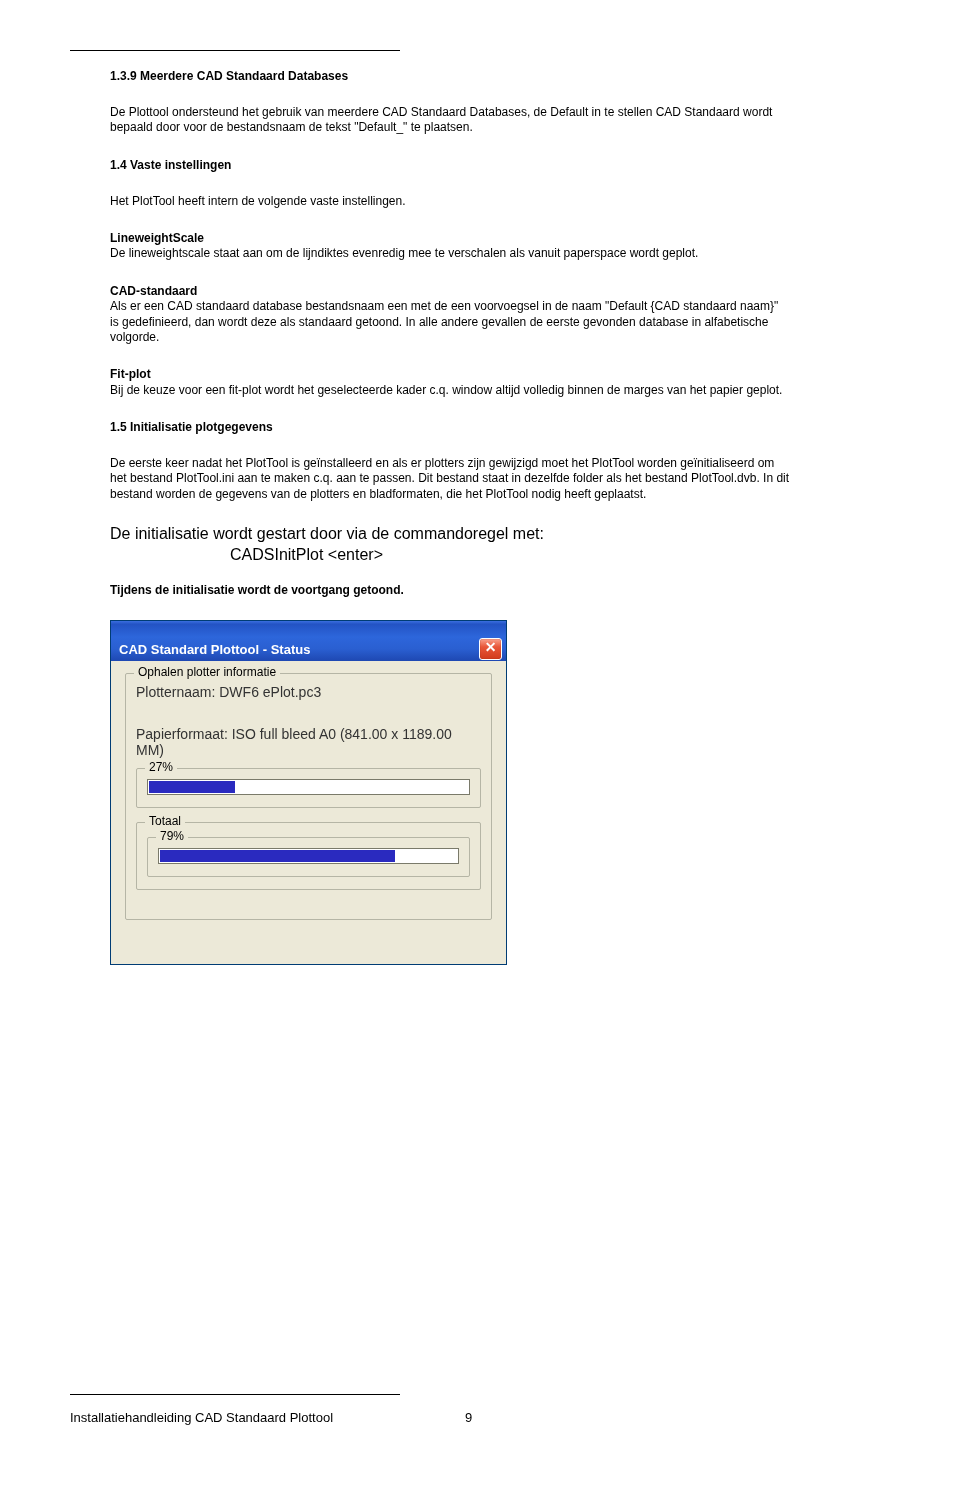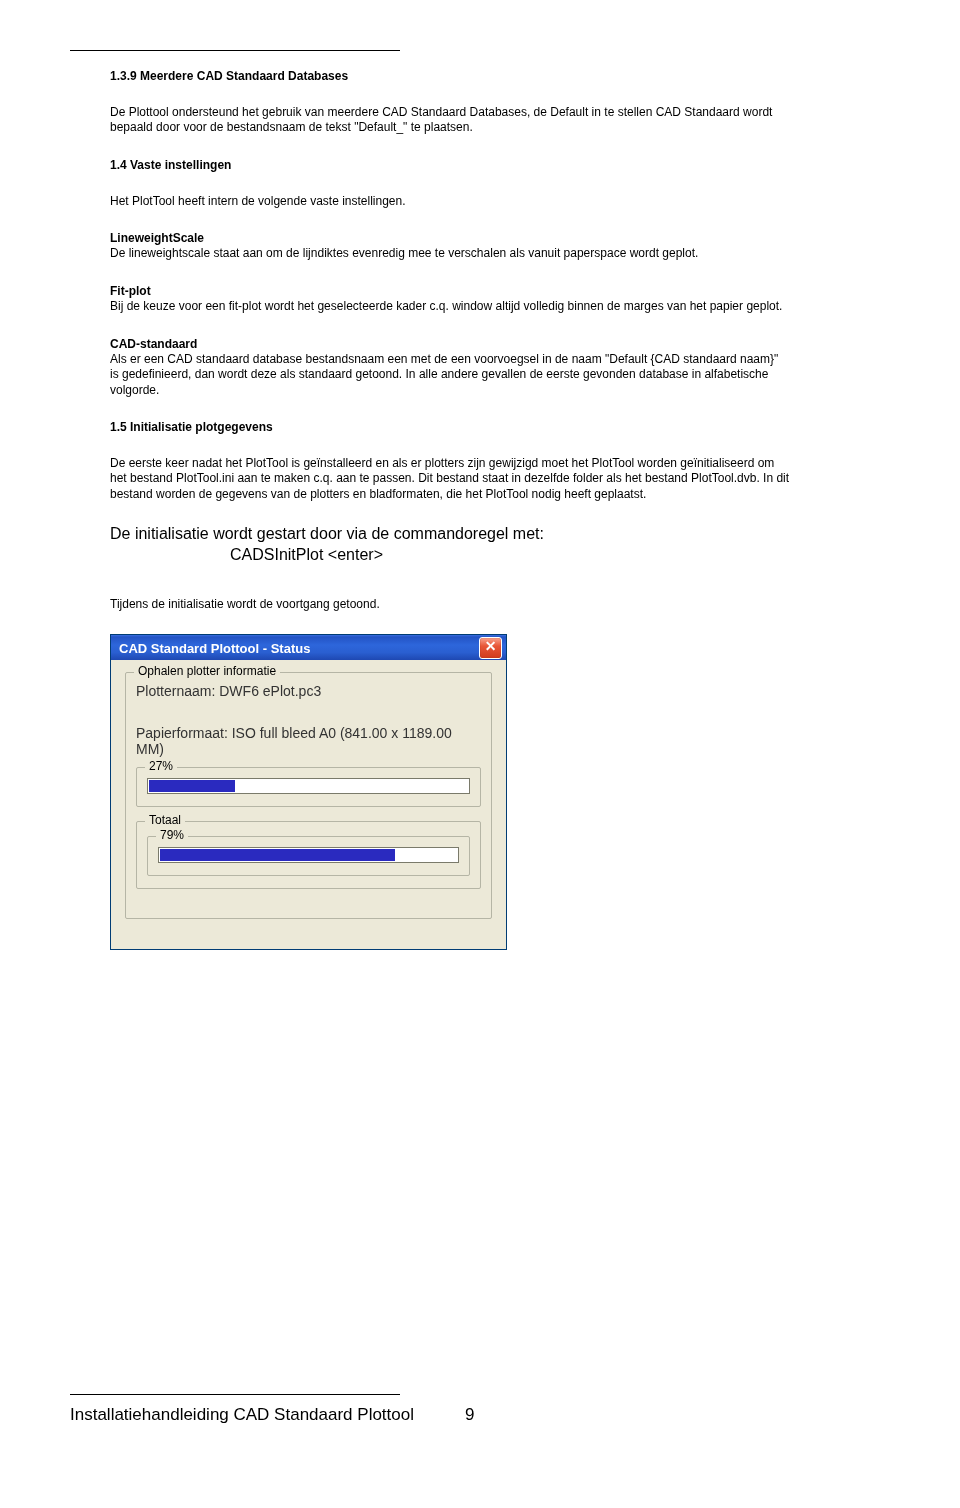--- a/index.html
+++ b/index.html
@@ -53,41 +53,41 @@
     box-shadow: 0 0 0 0;
     font-family: Tahoma, Verdana, sans-serif;
     font-size: 12px;
   }
   .xp-titlebar {
     height: 24px;
     background: linear-gradient(to bottom, #3a6ee0 0%, #2353c4 8%, #2d66db 40%, #2a5fd1 70%, #1e48b2 100%);
     color: #fff;
     display: flex;
     align-items: center;
-    padding: 1px 4px 0 8px;
+    padding: 16px 4px 0 8px;
     font-weight: bold;
     font-size: 13px;
     justify-content: space-between;
   }
   .xp-title { flex: 1; }
   .xp-close {
     width: 21px;
     height: 20px;
     background: linear-gradient(to bottom, #f9a28d 0%, #e85638 40%, #d13b1c 100%);
     border: 1px solid #fff;
     border-radius: 3px;
     color: #fff;
     font-weight: bold;
     font-size: 14px;
     line-height: 17px;
     text-align: center;
     box-shadow: 0 0 1px #7a2210 inset;
   }
   .xp-body {
-    padding: 12px 14px 18px 14px;
+    padding: 12px 14px 32px 14px;
   }
   .grp {
     border: 1px solid #b5b5a5;
     border-radius: 2px;
     padding: 10px 10px 12px 10px;
     margin-bottom: 12px;
     position: relative;
     background: #ece9d8;
   }
   .grp-title {
@@ -122,21 +122,21 @@
     width: 330px;
     margin-left: -40px;
     position: absolute;
     bottom: 55px;
   }
   .footer {
     position: absolute;
     bottom: 25px;
     left: 70px;
     right: 110px;
-    font-size: 17px;
+    font-size: 13px;
     color: #000;
   }
   .footer .pnum { position: absolute; left: 395px; }
 </style>
 </head>
 <body>
 
 <div class="page">
   <div class="hr-top"></div>
 
@@ -145,34 +145,34 @@
 
   <h3 class="sec">1.4 Vaste instellingen</h3>
   <p class="body">Het PlotTool heeft intern de volgende vaste instellingen.</p>
 
   <p class="body">
     <span class="bold">LineweightScale</span><br>
     <span>De lineweightscale staat aan om de lijndiktes evenredig mee te verschalen als vanuit paperspace wordt geplot.</span>
   </p>
 
   <p class="body">
+    <span class="bold">CAD-standaard</span><br>
+    <span>Als er een CAD standaard database bestandsnaam een met de een voorvoegsel in de naam "Default {CAD standaard naam}" is gedefinieerd, dan wordt deze als standaard getoond. In alle andere gevallen de eerste gevonden database in alfabetische volgorde.</span>
+  </p>
+
+  <p class="body">
     <span class="bold">Fit-plot</span><br>
     <span>Bij de keuze voor een fit-plot wordt het geselecteerde kader c.q. window altijd volledig binnen de marges van het papier geplot.</span>
-  </p>
-
-  <p class="body">
-    <span class="bold">CAD-standaard</span><br>
-    <span>Als er een CAD standaard database bestandsnaam een met de een voorvoegsel in de naam "Default {CAD standaard naam}" is gedefinieerd, dan wordt deze als standaard getoond. In alle andere gevallen de eerste gevonden database in alfabetische volgorde.</span>
   </p>
 
   <h3 class="sec">1.5 Initialisatie plotgegevens</h3>
   <p class="body">De eerste keer nadat het PlotTool is geïnstalleerd en als er plotters zijn gewijzigd moet het PlotTool worden geïnitialiseerd om het bestand PlotTool.ini aan te maken c.q. aan te passen. Dit bestand staat in dezelfde folder als het bestand PlotTool.dvb. In dit bestand worden de gegevens van de plotters en bladformaten, die het PlotTool nodig heeft geplaatst.</p>
   <p class="body-tight">De initialisatie wordt gestart door via de commandoregel met:</p>
   <div class="indent-cmd">CADSInitPlot &lt;enter&gt;</div>
-  <p class="body" style="margin-top:32px;">Tijdens de initialisatie wordt de voortgang getoond.</p>
+  <p class="body" style="margin-top:18px;font-weight:bold;">Tijdens de initialisatie wordt de voortgang getoond.</p>
 
   <div class="dialog-wrap">
     <div class="xp-dialog">
       <div class="xp-titlebar">
         <span class="xp-title">CAD Standard Plottool - Status</span>
         <div class="xp-close">✕</div>
       </div>
       <div class="xp-body">
         <div class="grp big">
           <span class="grp-title">Ophalen plotter informatie</span>

